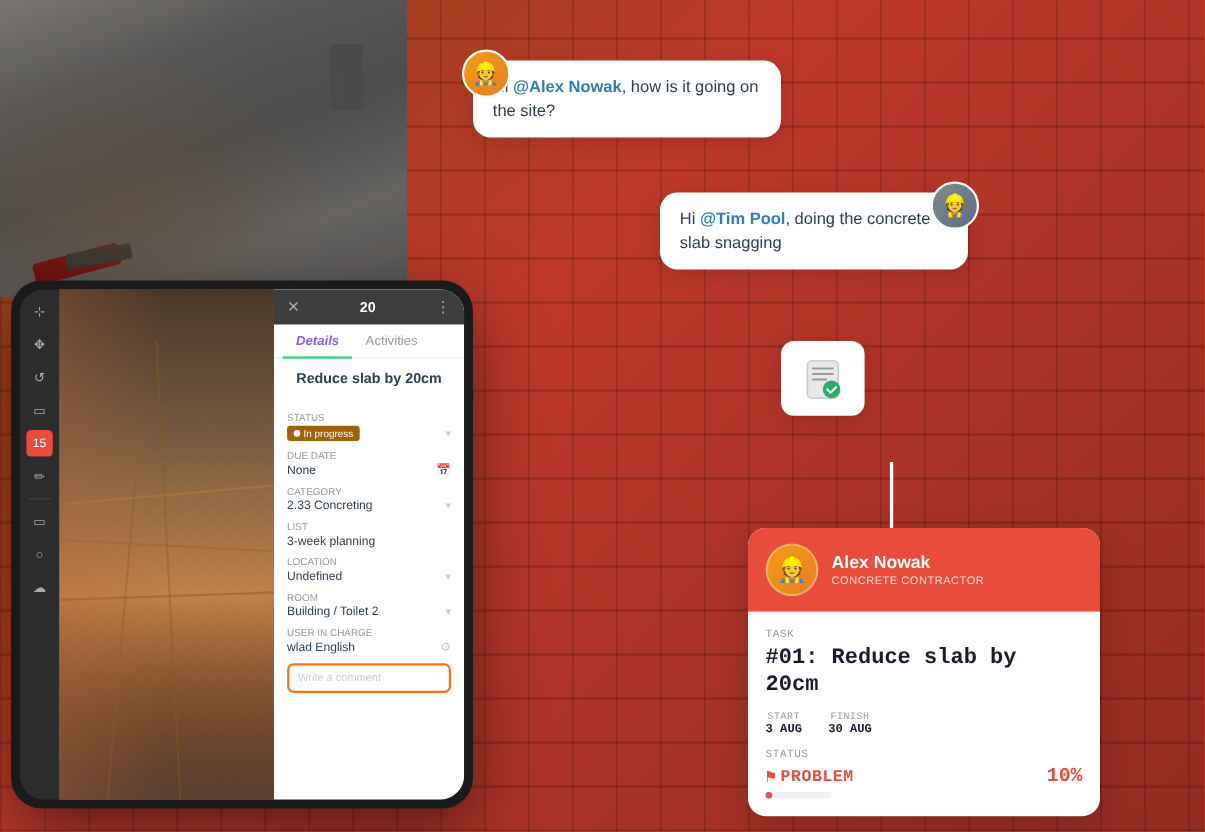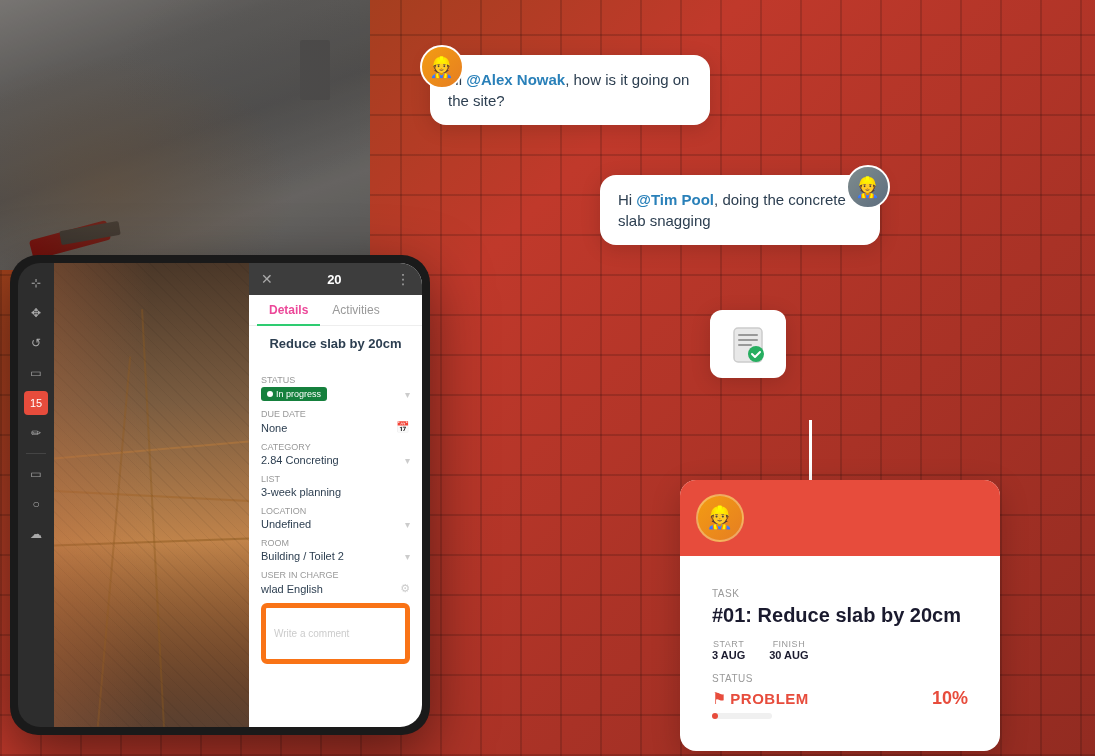--- a/index.html
+++ b/index.html
@@ -218,22 +218,23 @@
       padding: 0 8px;
     }
     .detail-tab {
       padding: 8px 12px;
       font-size: 12px;
       color: #999;
       cursor: pointer;
       position: relative;
     }
     .detail-tab.active {
-      color: #ec4899;
+      color: #8b5cf6;
       font-weight: 600;
+      font-style: italic;
     }
     .detail-tab.active::after {
       content: '';
       position: absolute;
       bottom: -1px;
       left: 0;
       right: 0;
       height: 2px;
       background: #2ecc71;
     }
@@ -260,21 +261,21 @@
       margin-bottom: 2px;
     }
     .detail-value {
       font-size: 11px;
       color: #2c3e50;
       display: flex;
       align-items: center;
       justify-content: space-between;
     }
     .status-badge {
-      background: #15803d;
+      background: #a16207;
       color: white;
       font-size: 9px;
       padding: 2px 6px;
       border-radius: 3px;
       display: inline-flex;
       align-items: center;
       gap: 3px;
     }
     .status-dot {
       width: 6px;
@@ -282,23 +283,23 @@
       border-radius: 50%;
       background: white;
     }
 
     .detail-dropdown-icon {
       color: #ccc;
       font-size: 10px;
     }
 
     .detail-comment {
-      border: 5px solid #f97316;
+      border: 2px solid #f97316;
       border-radius: 6px;
-      padding: 20px 8px;
+      padding: 6px 8px;
       font-size: 10px;
       color: #ccc;
       margin-top: 8px;
     }
 
     
     .form-submitted {
       position: absolute;
       top: 310px;
       left: 710px;
@@ -391,21 +392,22 @@
     }
     .task-card-role {
       color: rgba(255,255,255,0.8);
       font-size: 10px;
       text-transform: uppercase;
       letter-spacing: 0.5px;
       margin-top: 2px;
     }
 
     .task-card-body {
-      padding: 32px;
+      padding: 16px;
+      font-family: Liberation Mono, monospace;
     }
 
     .task-label {
       font-size: 10px;
       color: #999;
       text-transform: uppercase;
       letter-spacing: 0.5px;
       margin-bottom: 4px;
     }
     .task-title {
@@ -574,21 +576,21 @@
             <div class="detail-label">Due date</div>
             <div class="detail-value">
               <span>None</span>
               <span style="font-size:11px;color:#ccc;">📅</span>
             </div>
           </div>
 
           <div class="detail-field">
             <div class="detail-label">Category</div>
             <div class="detail-value">
-              <span>2.84 Concreting</span>
+              <span>2.33 Concreting</span>
               <span class="detail-dropdown-icon">▾</span>
             </div>
           </div>
 
           <div class="detail-field">
             <div class="detail-label">List</div>
             <div class="detail-value">
               <span>3-week planning</span>
             </div>
           </div>
@@ -641,20 +643,24 @@
 
 <div class="arrow-down">
   <div class="arrow-line"></div>
   <div class="arrow-head"></div>
 </div>
 
 <div class="task-card">
   <div class="task-card-header">
     <div class="task-card-avatar">
       <span>👷</span>
+    </div>
+    <div class="task-card-person">
+      <div class="task-card-name">Alex Nowak</div>
+      <div class="task-card-role">CONCRETE CONTRACTOR</div>
     </div>
   </div>
   <div class="task-card-body">
     <div class="task-label">TASK</div>
     <div class="task-title">#01: Reduce slab by 20cm</div>
 
     <div class="task-dates">
       <div class="task-date-item">
         <div class="task-date-label">START</div>
         <div class="task-date-value">3 AUG</div>

